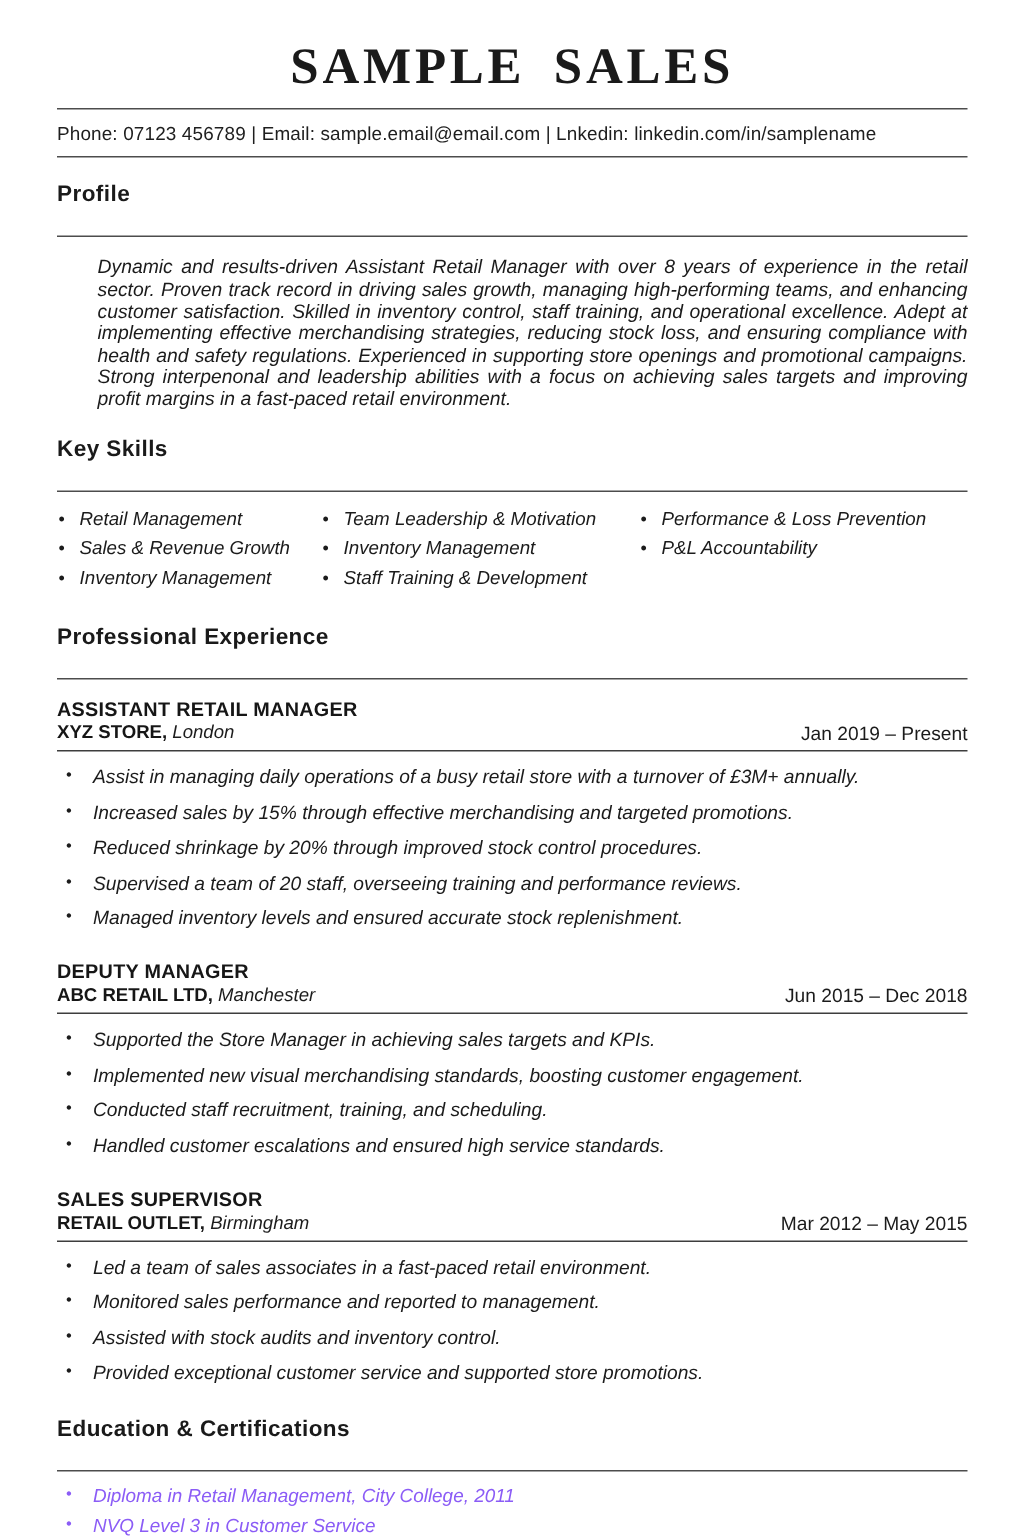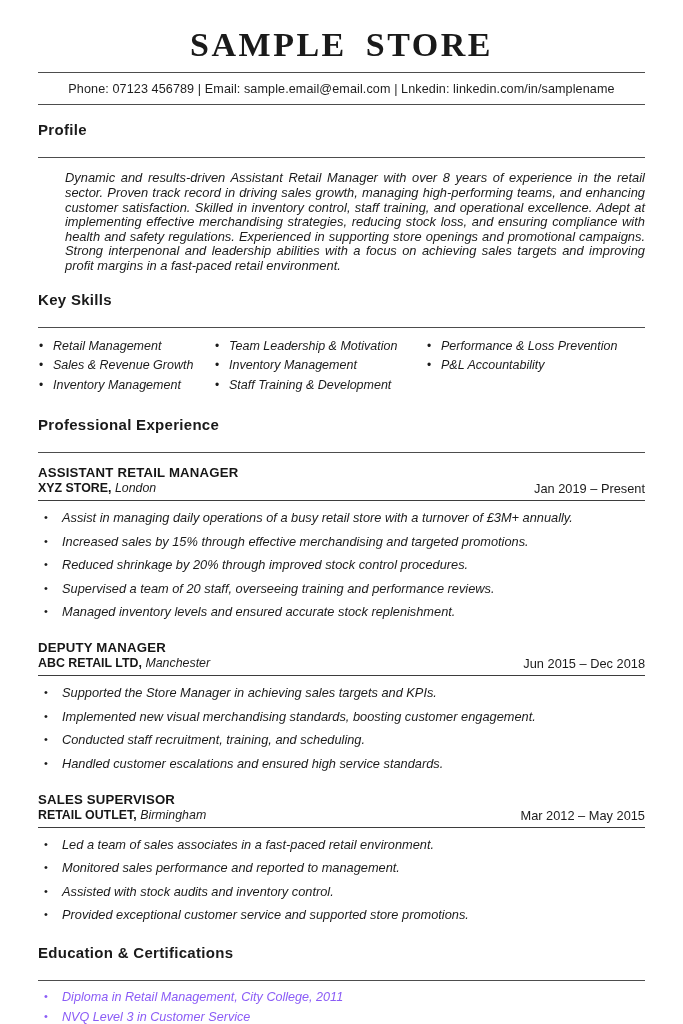--- a/index.html
+++ b/index.html
@@ -28,21 +28,21 @@
     color: #1a1a1a;
     line-height: 1.1;
   }
   .rule {
     border: none;
     border-top: 1.6px solid #4d4d4d;
     height: 0;
   }
   .rule-header { margin-top: 9px; }
   .contact {
-    text-align: center;
+    text-align: left;
     font-size: 12.6px;
     padding: 9px 0 8px 0;
     color: #1e1e1e;
     letter-spacing: 0.1px;
   }
 
   
   .section-title {
     text-align: left;
     font-weight: 700;
@@ -162,21 +162,21 @@
     font-style: normal;
     font-size: 11px;
   }
 </style>
 </head>
 <body>
 
 <div class="page">
 
   <header>
-    <h1 class="name">SAMPLE STORE</h1>
+    <h1 class="name">SAMPLE SALES</h1>
     <hr class="rule rule-header">
     <div class="contact">Phone: 07123 456789 | Email: sample.email@email.com | Lnkedin: linkedin.com/in/samplename</div>
     <hr class="rule">
   </header>
 
   <section>
     <h2 class="section-title mt-profile">Profile</h2>
     <p class="profile-text">Dynamic and results-driven Assistant Retail Manager with over 8 years of experience in the retail sector. Proven track record in driving sales growth, managing high-performing teams, and enhancing customer satisfaction. Skilled in inventory control, staff training, and operational excellence. Adept at implementing effective merchandising strategies, reducing stock loss, and ensuring compliance with health and safety regulations. Experienced in supporting store openings and promotional campaigns. Strong interpenonal and leadership abilities with a focus on achieving sales targets and improving profit margins in a fast-paced retail environment.</p>
   </section>
 

